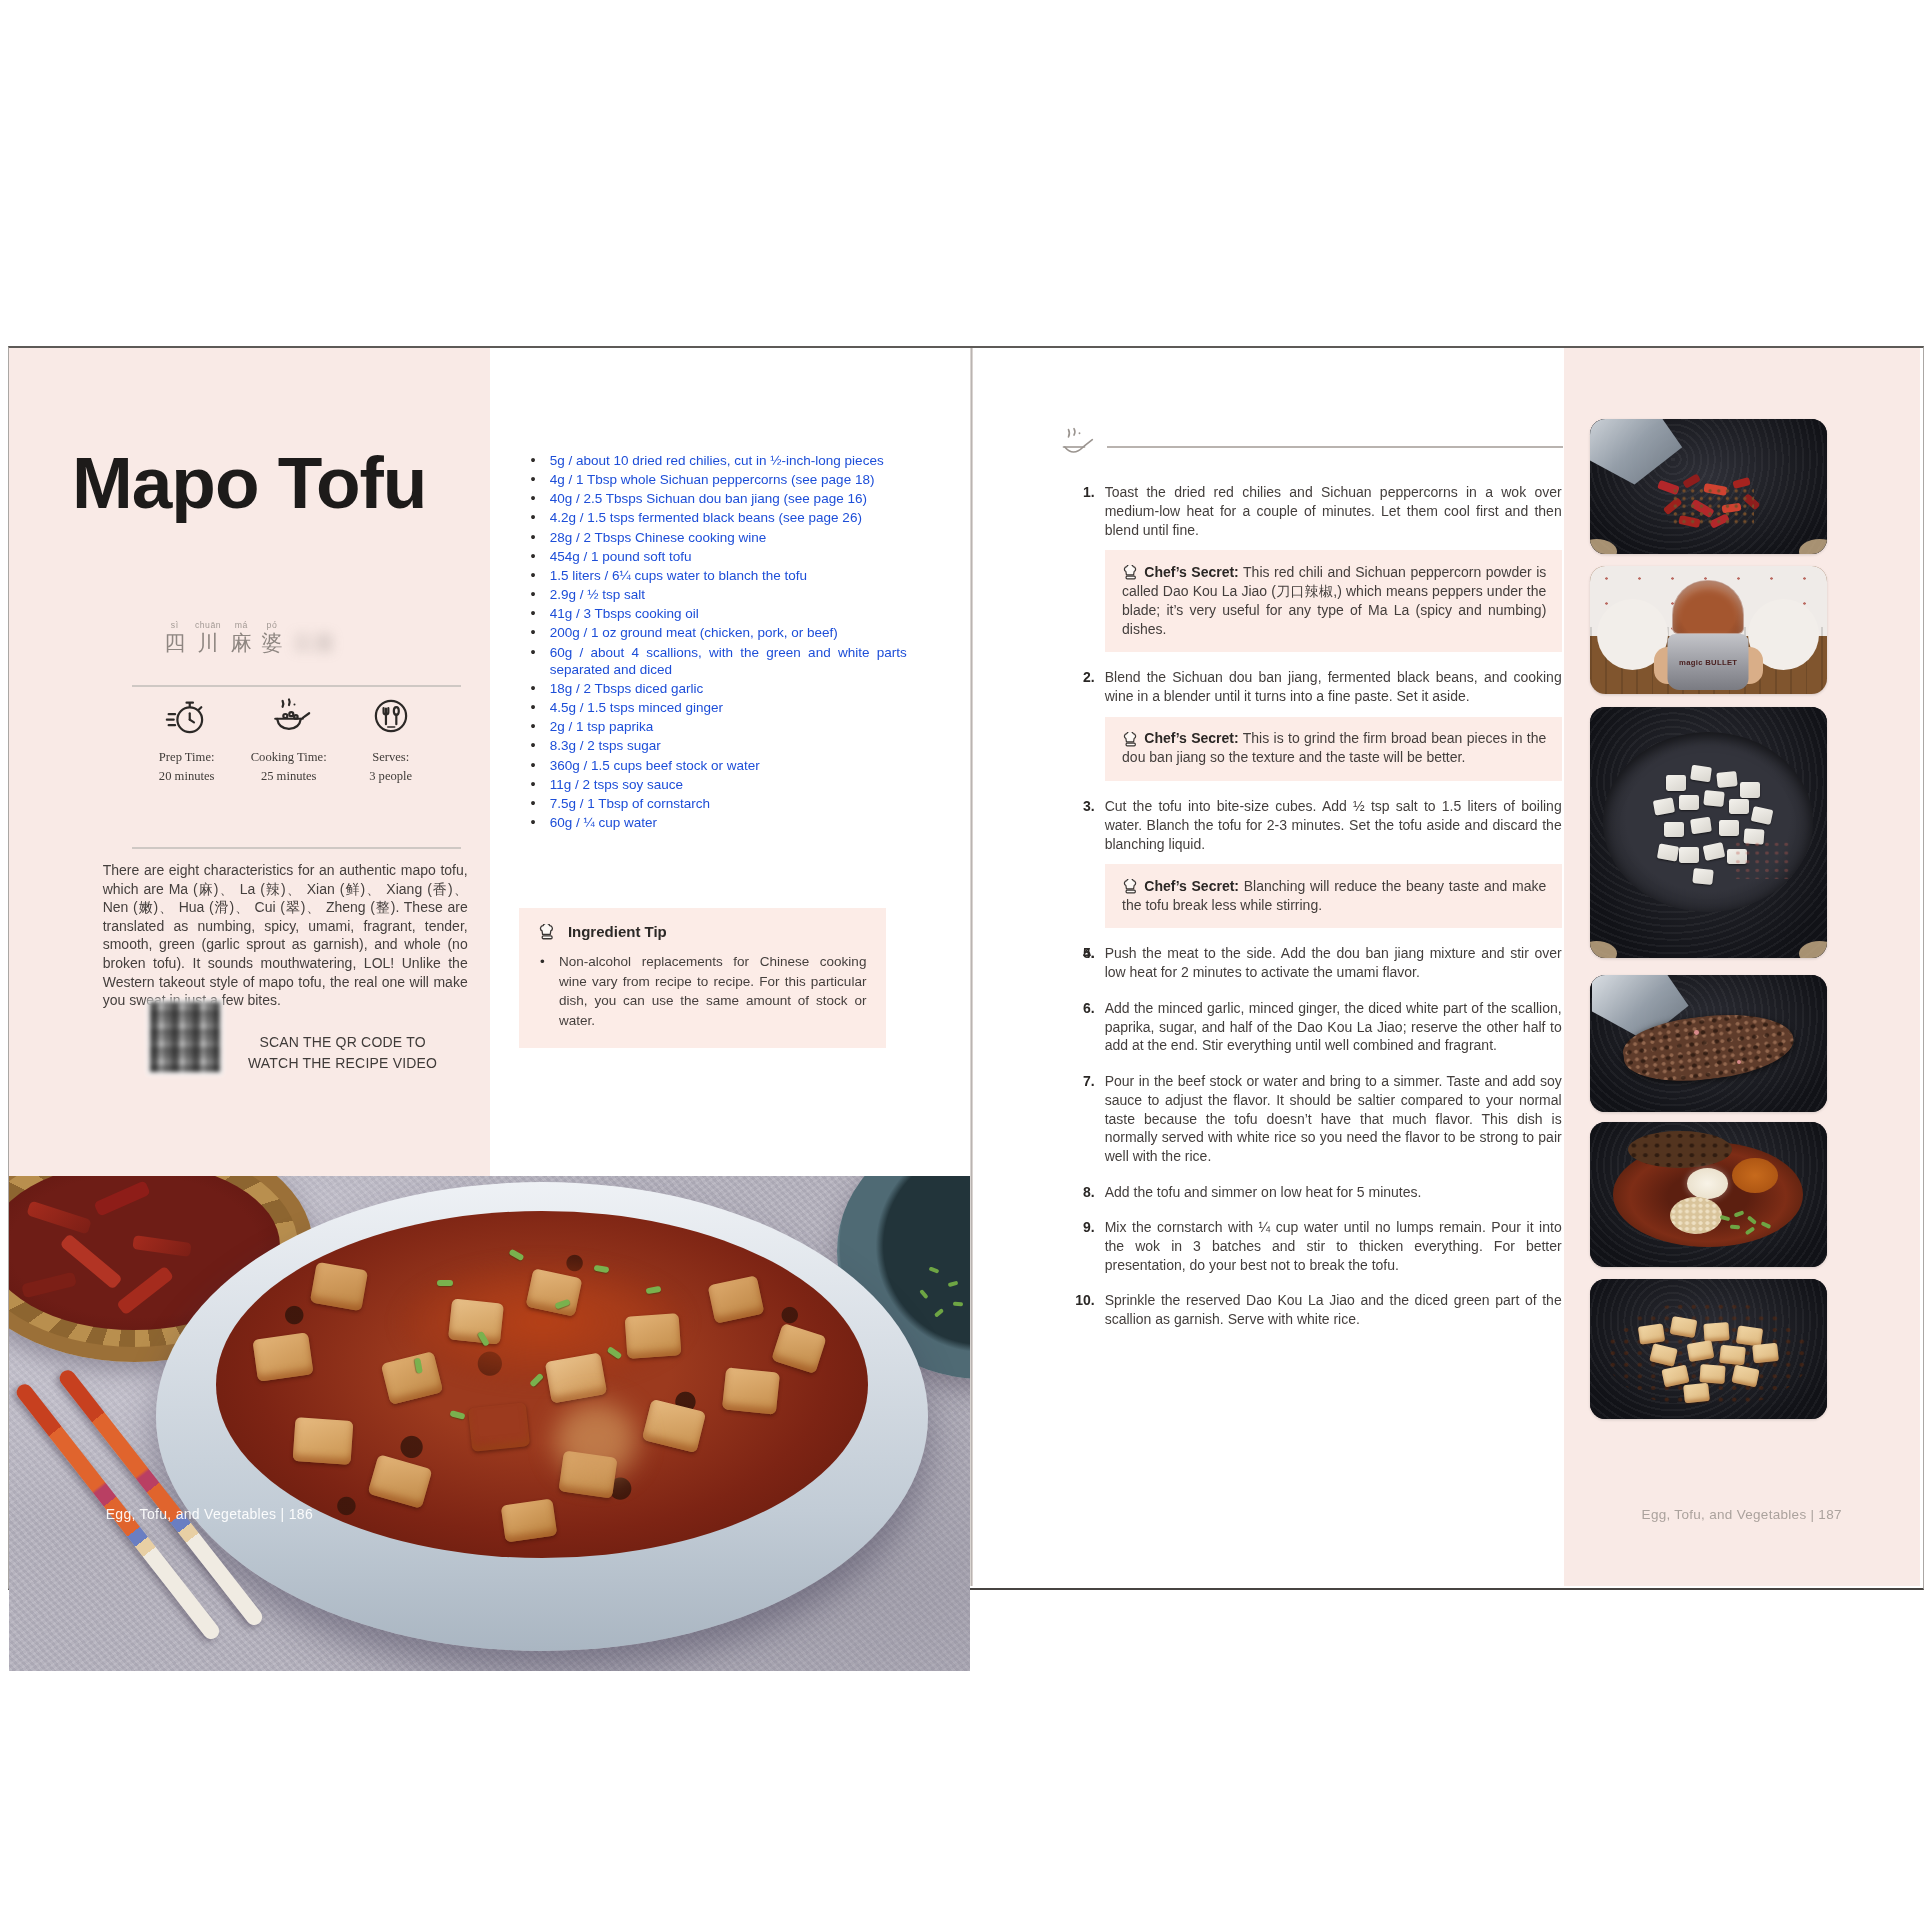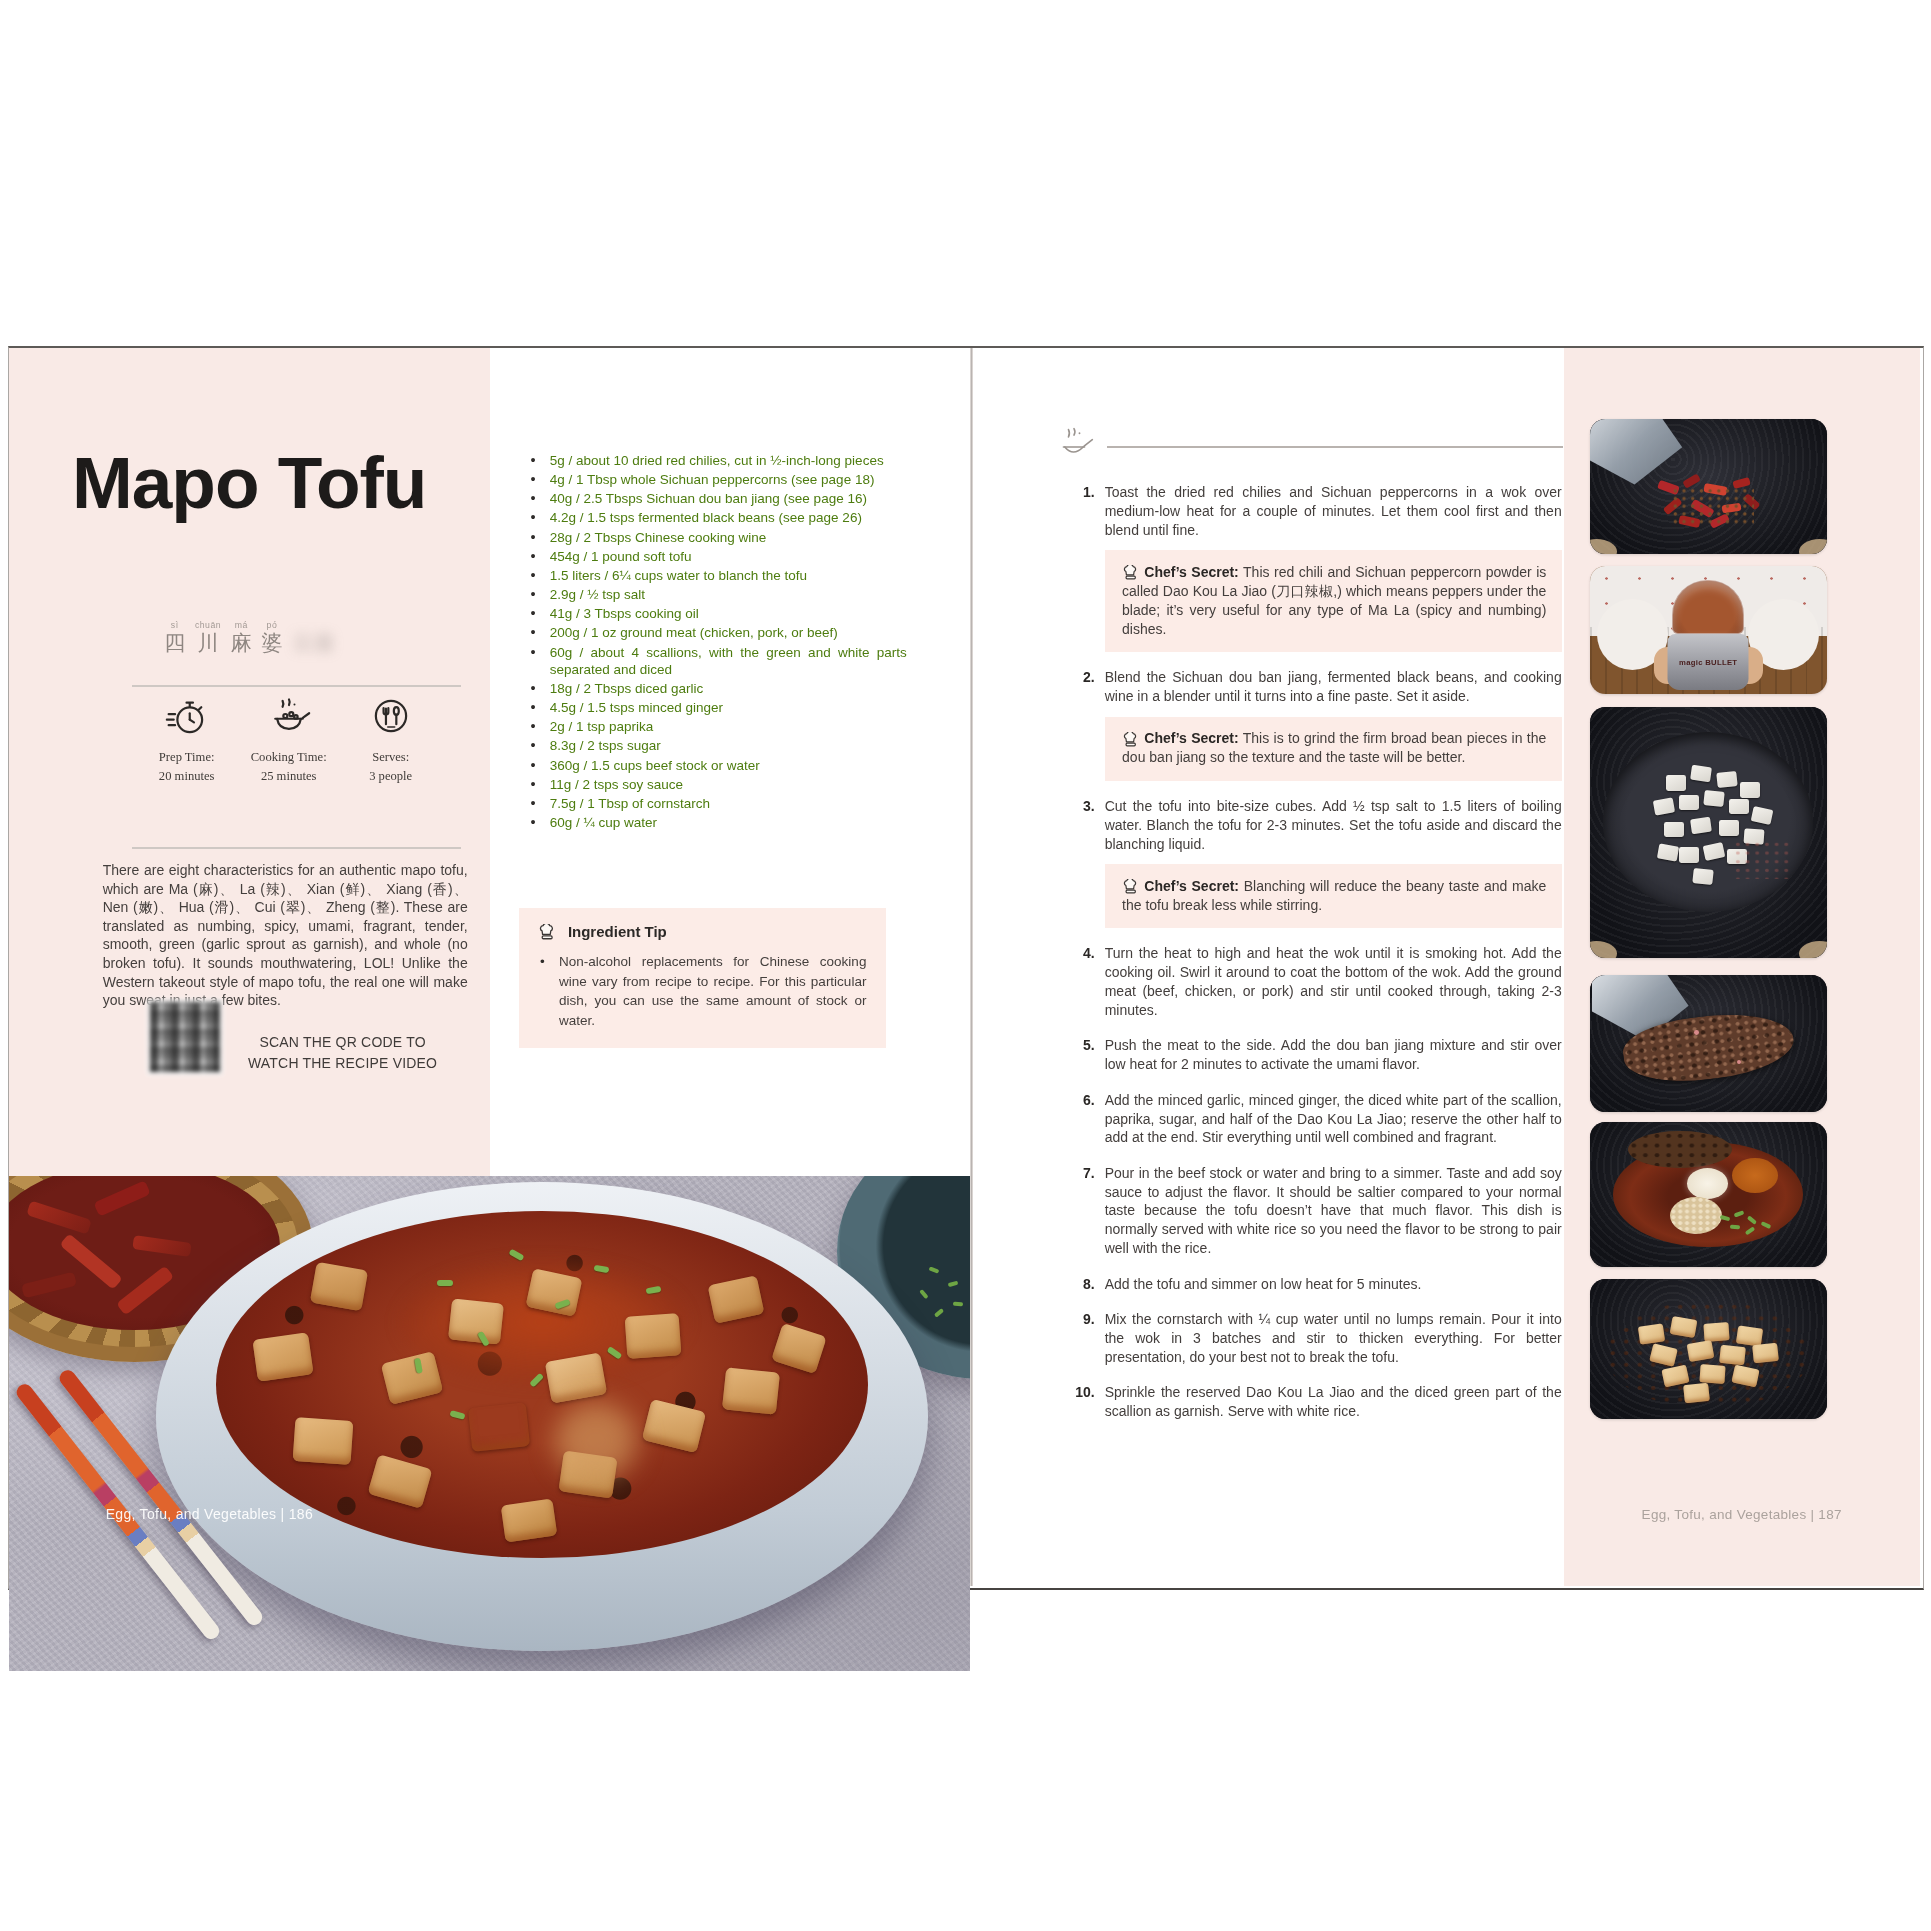--- a/index.html
+++ b/index.html
@@ -32,21 +32,21 @@
   .qr-row{position:absolute;left:138px;top:651px;display:flex;align-items:flex-end;gap:17.4px;}
   .qr{width:70px;height:70px;border:3.9px solid #fdfdfd;background:
       repeating-linear-gradient(0deg,#8d8d8d 0 6.8px,#cfcfcf 6.8px 12.6px,#a5a5a5 12.6px 18.3px),
       repeating-linear-gradient(90deg,rgba(70,70,70,.85) 0 7.7px,rgba(225,225,225,.85) 7.7px 14.5px,rgba(140,140,140,.85) 14.5px 21px);
       background-blend-mode:multiply;filter:blur(2.1px) contrast(.92);}
   .qr-caption{width:205px;text-align:center;font-size:14px;line-height:1.55;color:#3f3b39;letter-spacing:0.2px;}
 
   
   .ing-list{position:absolute;left:39px;top:104px;width:378px;margin:0;padding:0;list-style:none;}
   .ing-list li{position:relative;padding-left:21px;margin-bottom:1.9px;font-size:13.5px;line-height:1.28;
-               text-align:justify;color:#4d7c0f;}
+               text-align:justify;color:#1d4ed8;}
   .ing-list li::before{content:"•";position:absolute;left:1.9px;top:-1px;font-size:14.5px;color:#2f2c2a;}
   .tip-box{position:absolute;left:29px;top:560px;width:367px;box-sizing:border-box;
            background:#fcece7;padding:15.4px 19.3px 17.4px 19.3px;}
   .tip-head{font-size:15px;font-weight:bold;color:#2c2927;margin-bottom:11.6px;display:flex;align-items:center;gap:6.8px;}
   .tip-box ul{margin:0;padding:0;list-style:none;}
   .tip-box li{position:relative;padding-left:21px;font-size:13.5px;line-height:1.45;text-align:justify;color:#443f3d;}
   .tip-box li::before{content:"•";position:absolute;left:1.9px;top:0;color:#2f2c2a;}
 
   
   .steps-header{position:absolute;left:1050px;top:77px;width:504px;display:flex;align-items:flex-end;}
@@ -380,21 +380,20 @@
             <path d="M5 11.5 l-.6-3.9 a3 3 0 0 1 1.1-5.7 a3.9 3.9 0 0 1 7.4 0 a3 3 0 0 1 1.1 5.7 l-.6 3.9 z"></path>
               <rect x="4.6" y="13" width="10.8" height="3.2" rx="1.2"></rect>
           </svg>
         </span><b>Chef’s Secret:</b>
         <span>Blanching will reduce the beany taste and make the tofu break less while stirring.</span>
       </div>
     </div>
 
     <div class="step">
       <span class="step-num">4.</span>
-      <span>Turn the heat to high and heat the wok until it is smoking hot. Add the cooking oil. Swirl it around to coat the bottom of the wok. Add the ground meat (beef, chicken, or pork) and stir until cooked through, taking 2-3 minutes.</span>
     </div>
     <div class="step">
       <span class="step-num">5.</span>
       <span>Push the meat to the side. Add the dou ban jiang mixture and stir over low heat for 2 minutes to activate the umami flavor.</span>
     </div>
     <div class="step">
       <span class="step-num">6.</span>
       <span>Add the minced garlic, minced ginger, the diced white part of the scallion, paprika, sugar, and half of the Dao Kou La Jiao; reserve the other half to add at the end. Stir everything until well combined and fragrant.</span>
     </div>
     <div class="step">

